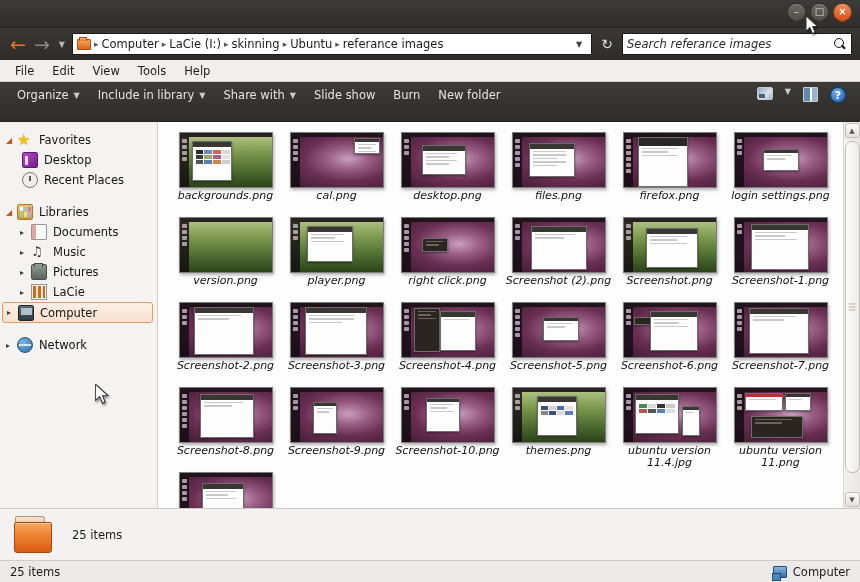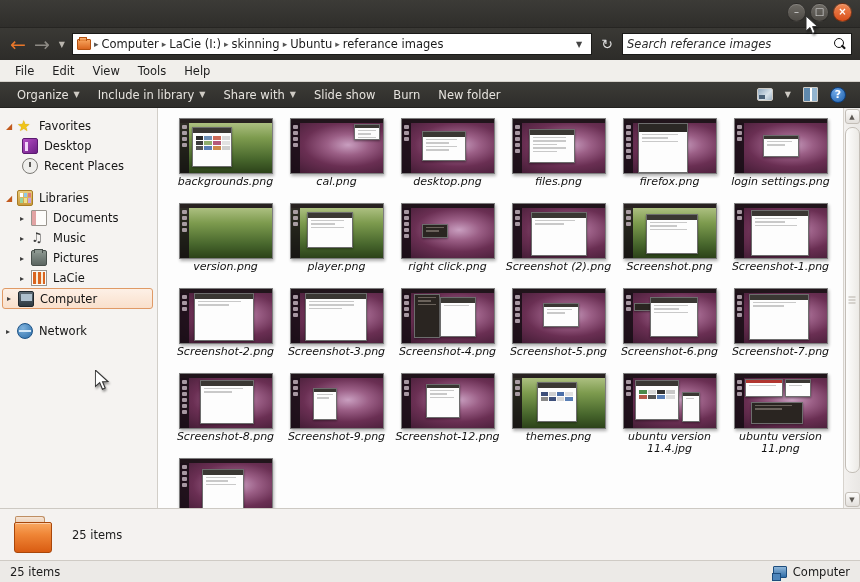--- a/index.html
+++ b/index.html
@@ -88,22 +88,22 @@
 
   
   .menubar {
     height: 22px; background: #f1efeb; border-bottom: 1px solid #d6d2cb;
     display: flex; align-items: center; padding: 0 6px; flex: none;
   }
   .menuitem { padding: 2px 9px; font-size: 11.5px; color: #1d1d1d; }
 
   
   .toolbar {
-    height: 26px; background: linear-gradient(to bottom,#3c3b37,#2e2d2a);
-    display: flex; align-items: center; padding: 2px 8px; flex: none;
+    height: 40px; background: linear-gradient(to bottom,#3c3b37,#2e2d2a);
+    display: flex; align-items: flex-start; padding: 2px 8px; flex: none;
     border-bottom: 1px solid #232220;
   }
   .tbitem {
     color: #e6e3de; font-size: 11.5px; padding: 4px 9px;
     display: flex; align-items: center; gap: 5px; white-space: nowrap;
   }
   .tbcaret { font-size: 8px; color: #cfcbc4; }
   .tbspacer { flex: 1; }
   .tbicon { padding: 3px 6px; display: flex; align-items: center; }
   .ico-view {
@@ -906,21 +906,21 @@
                   <i></i>
                 </div>
               <div class="win" style="left:24px;top:10px;width:34px;height:34px;">
                   <div class="wt" style="height:3px"></div>
                   <div class="wl m"></div>
                   <div class="wl s"></div>
                   <div class="wl m"></div>
                 </div>
             </div>
           </div>
-          <div class="label">Screenshot-12.png</div>
+          <div class="label">Screenshot-10.png</div>
         </div>
 
         <div class="tile">
           <div class="thumbwrap">
             <div class="thumb">
               <div class="wall grass"></div>
                 <div class="topbar"></div>
               <div class="launcher">
                   <i></i>
                   <i></i>

